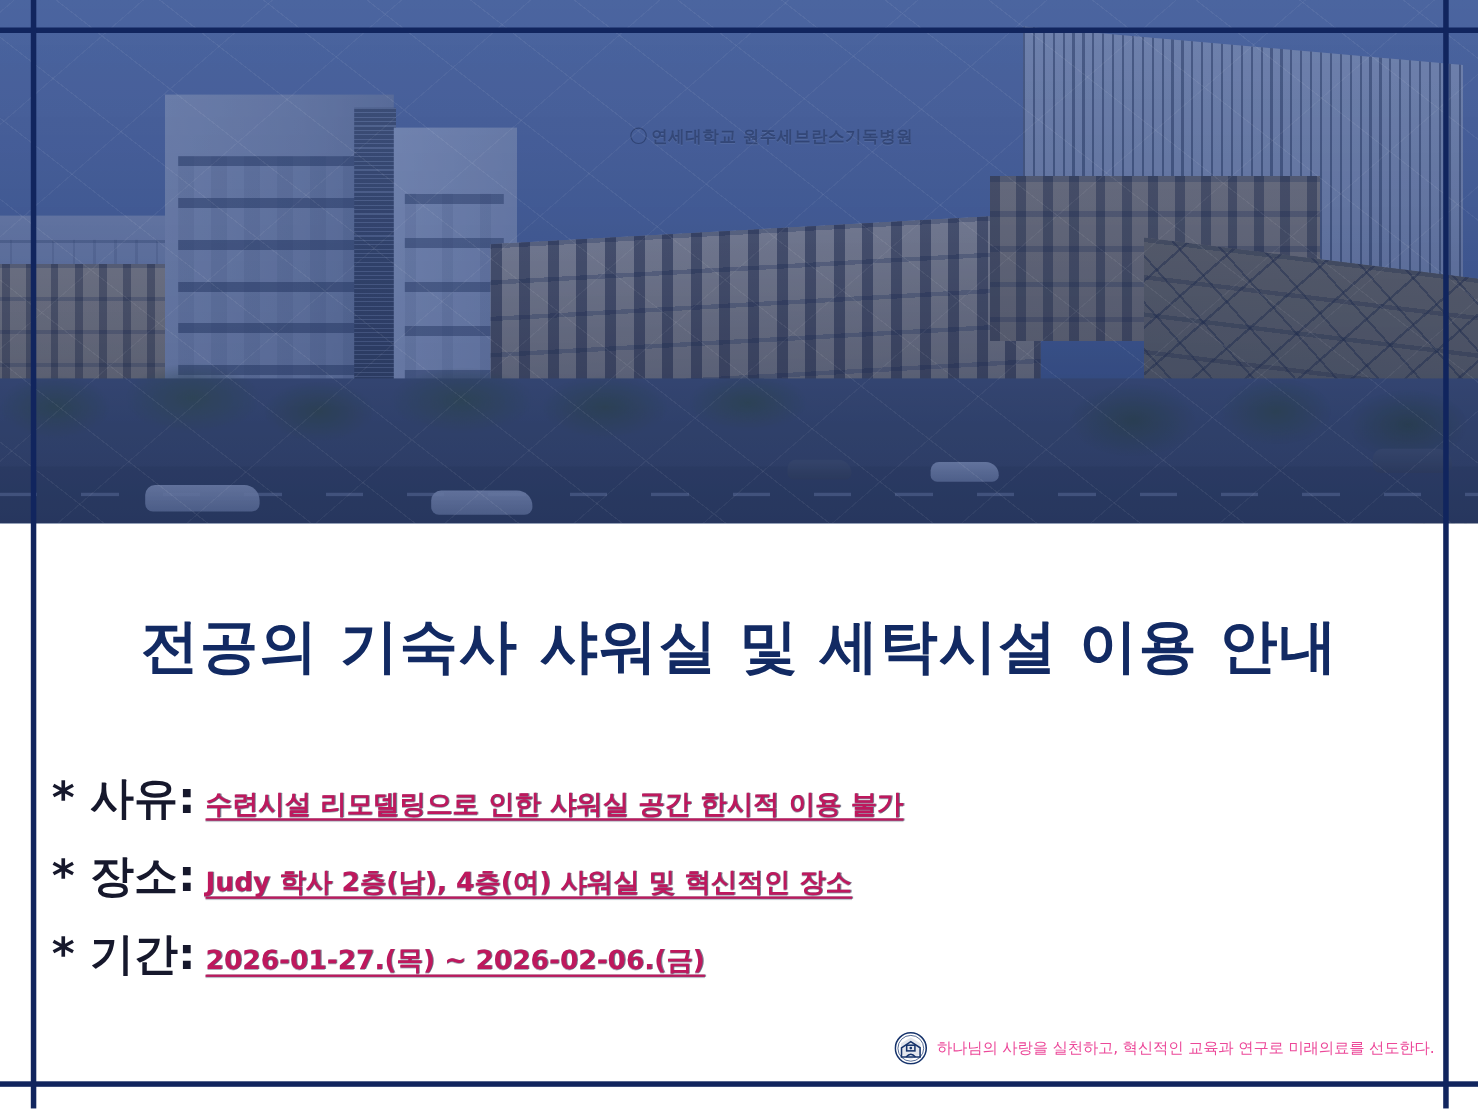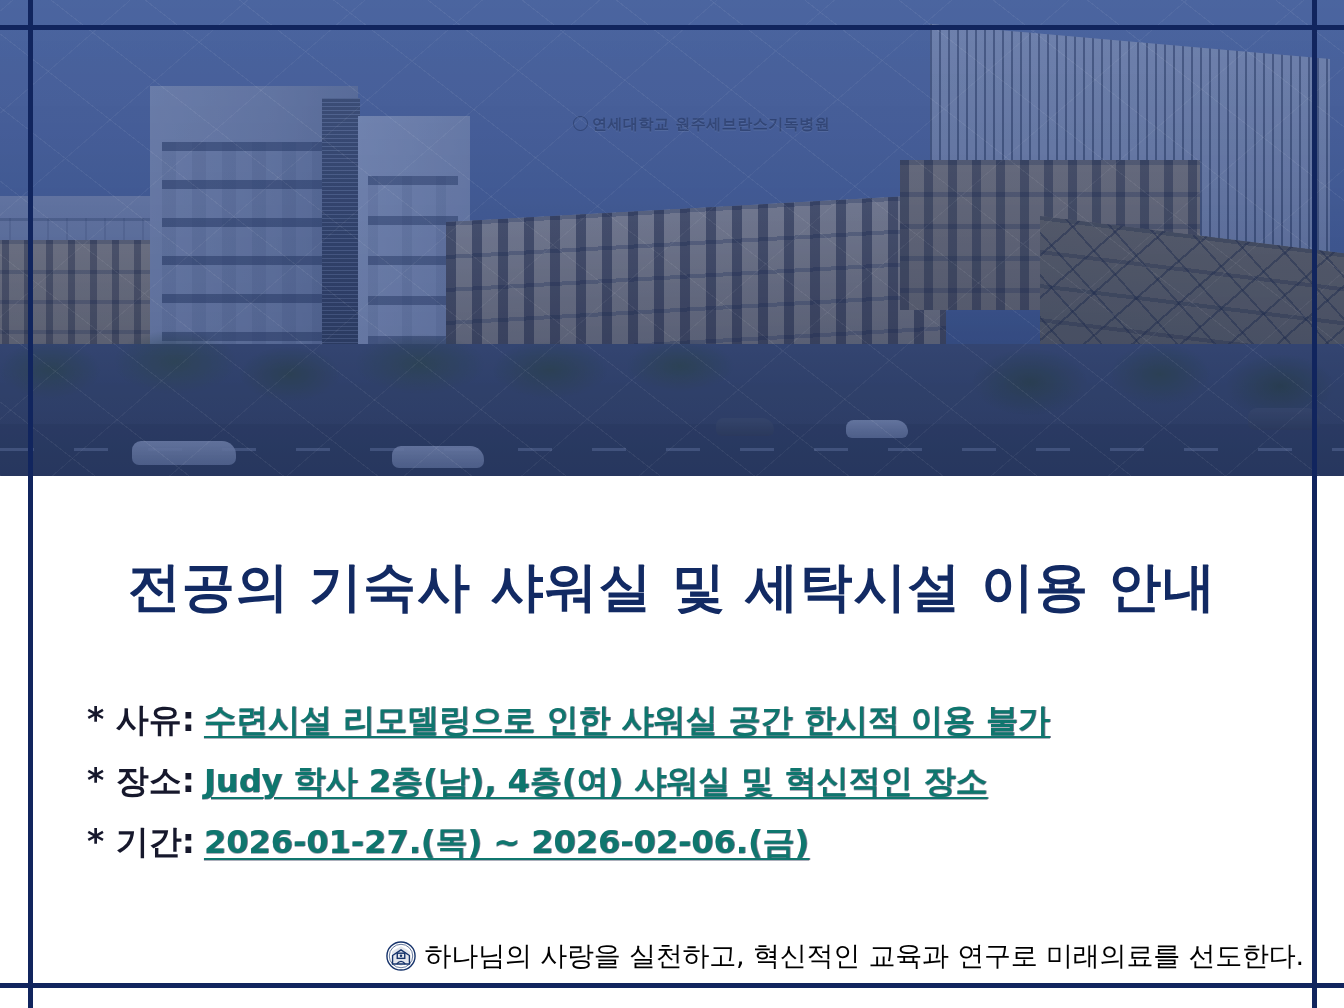--- a/index.html
+++ b/index.html
@@ -316,50 +316,49 @@
     top: 222px;
     width: 1250px;
   }
   .bullet-row {
     display: flex;
     align-items: baseline;
     margin-bottom: 16px;
     white-space: nowrap;
   }
   .bullet-label {
-    font-size: 33px;
+    font-size: 40px;
     font-weight: bold;
     color: #16182c;
     margin-right: 9px;
-    margin-left: 40px;
   }
   .bullet-value {
-    font-size: 32px;
+    font-size: 24px;
     font-weight: bold;
-    color: #0f766e;
+    color: #be185d;
     text-decoration: underline;
     text-decoration-thickness: 2px;
     text-underline-offset: 5px;
     text-shadow:
        1px 0 0 rgba(20,25,60,.55),
        0 1px 0 rgba(20,25,60,.35);
   }
 
   .slogan {
     position: absolute;
     right: 40px;
     top: 462px;
     display: flex;
     align-items: center;
     gap: 9px;
     white-space: nowrap;
   }
   .slogan-text {
-    font-size: 27px;
-    color: #000000;
+    font-size: 14px;
+    color: #ec4899;
     letter-spacing: -.2px;
   }
   .seal-logo { flex: 0 0 auto; display: block; }
 </style>
 </head>
 <body>
 
 <div class="poster">
 
   <div class="hero">

